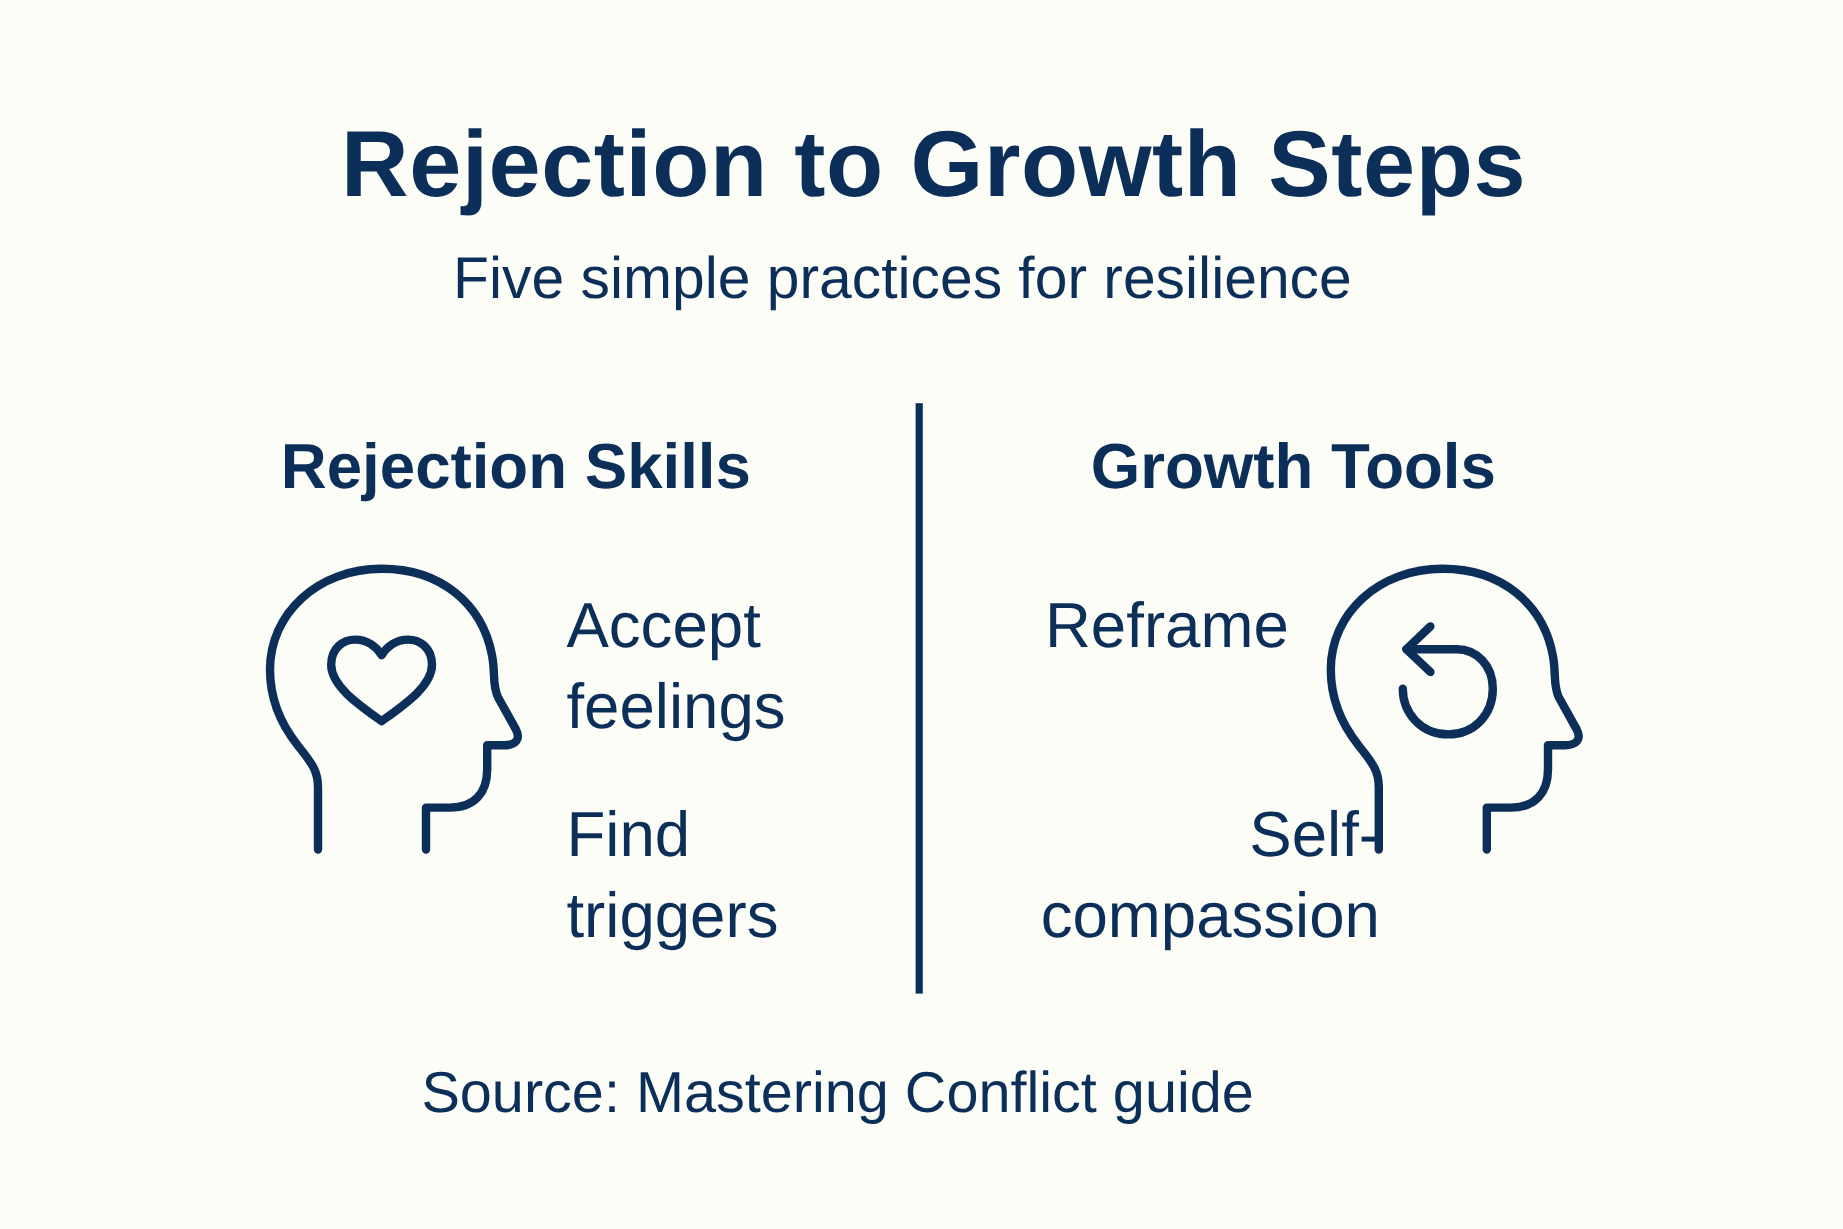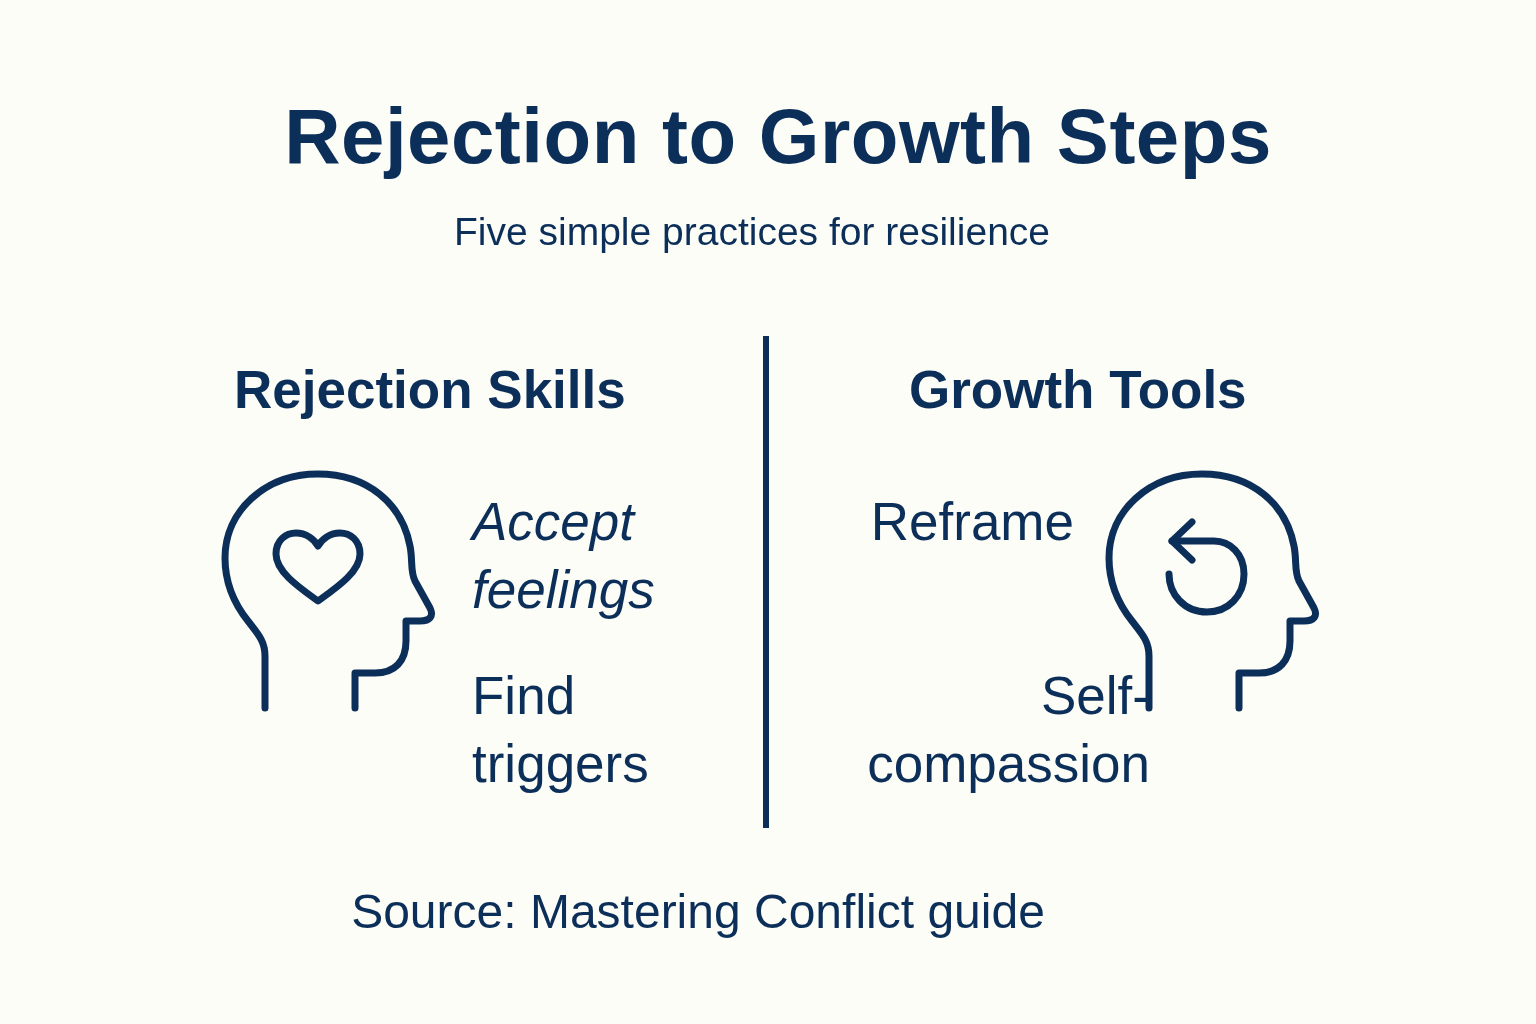--- a/index.html
+++ b/index.html
@@ -28,21 +28,21 @@
       margin: 0;
       padding-left: 20px;
       box-sizing: border-box;
     }
     .subtitle {
       position: absolute;
       left: 0;
       width: 1536px;
       top: 200px;
       text-align: center;
-      font-size: 39px;
+      font-size: 49px;
       line-height: 64px;
       margin: 0;
       padding-right: 32px;
       box-sizing: border-box;
     }
     .divider {
       position: absolute;
       left: 763px;
       top: 336px;
       width: 6px;
@@ -75,21 +75,21 @@
       position: absolute;
       font-size: 53px;
       line-height: 68px;
       margin: 0;
       white-space: nowrap;
     }
     .item span { display: block; }
     .item.left { left: 472px; text-align: left; }
     .item.right { text-align: right; }
 
-    .item-1 { top: 488px; font-style: italic; }
+    .item-1 { top: 488px; }
     .item-2 { top: 662px; }
     .item-3 { top: 488px; right: 462px; }
     .item-4 { top: 662px; right: 386px; }
 
     .source {
       position: absolute;
       left: 0;
       width: 1376px;
       top: 880px;
       text-align: center;

